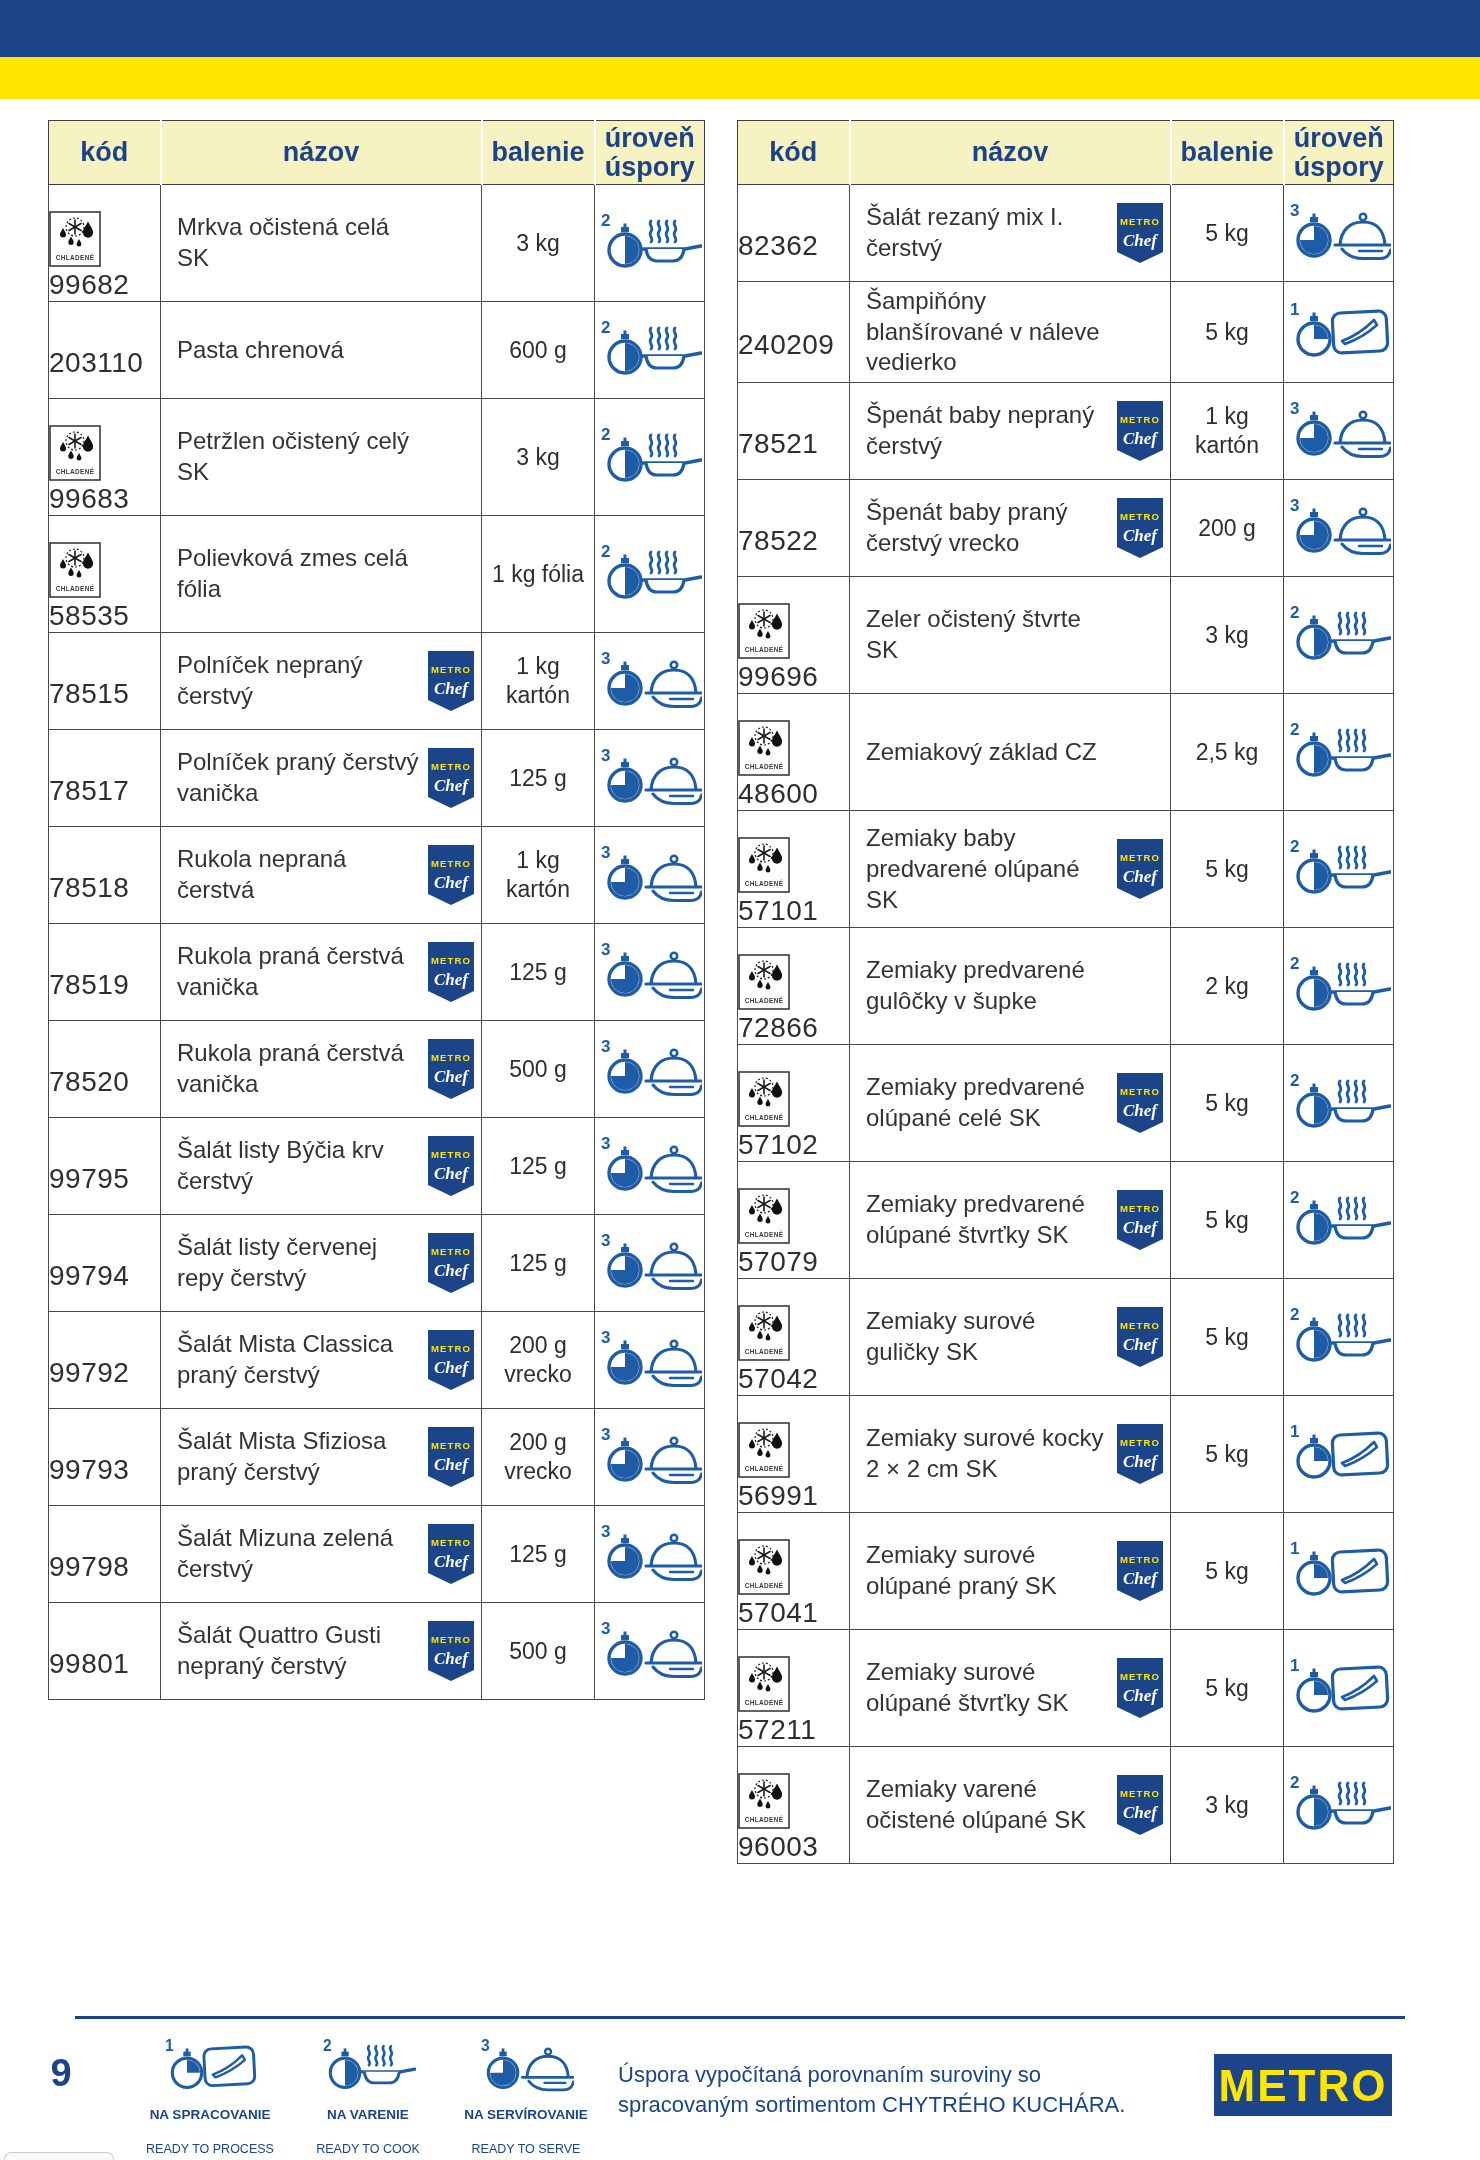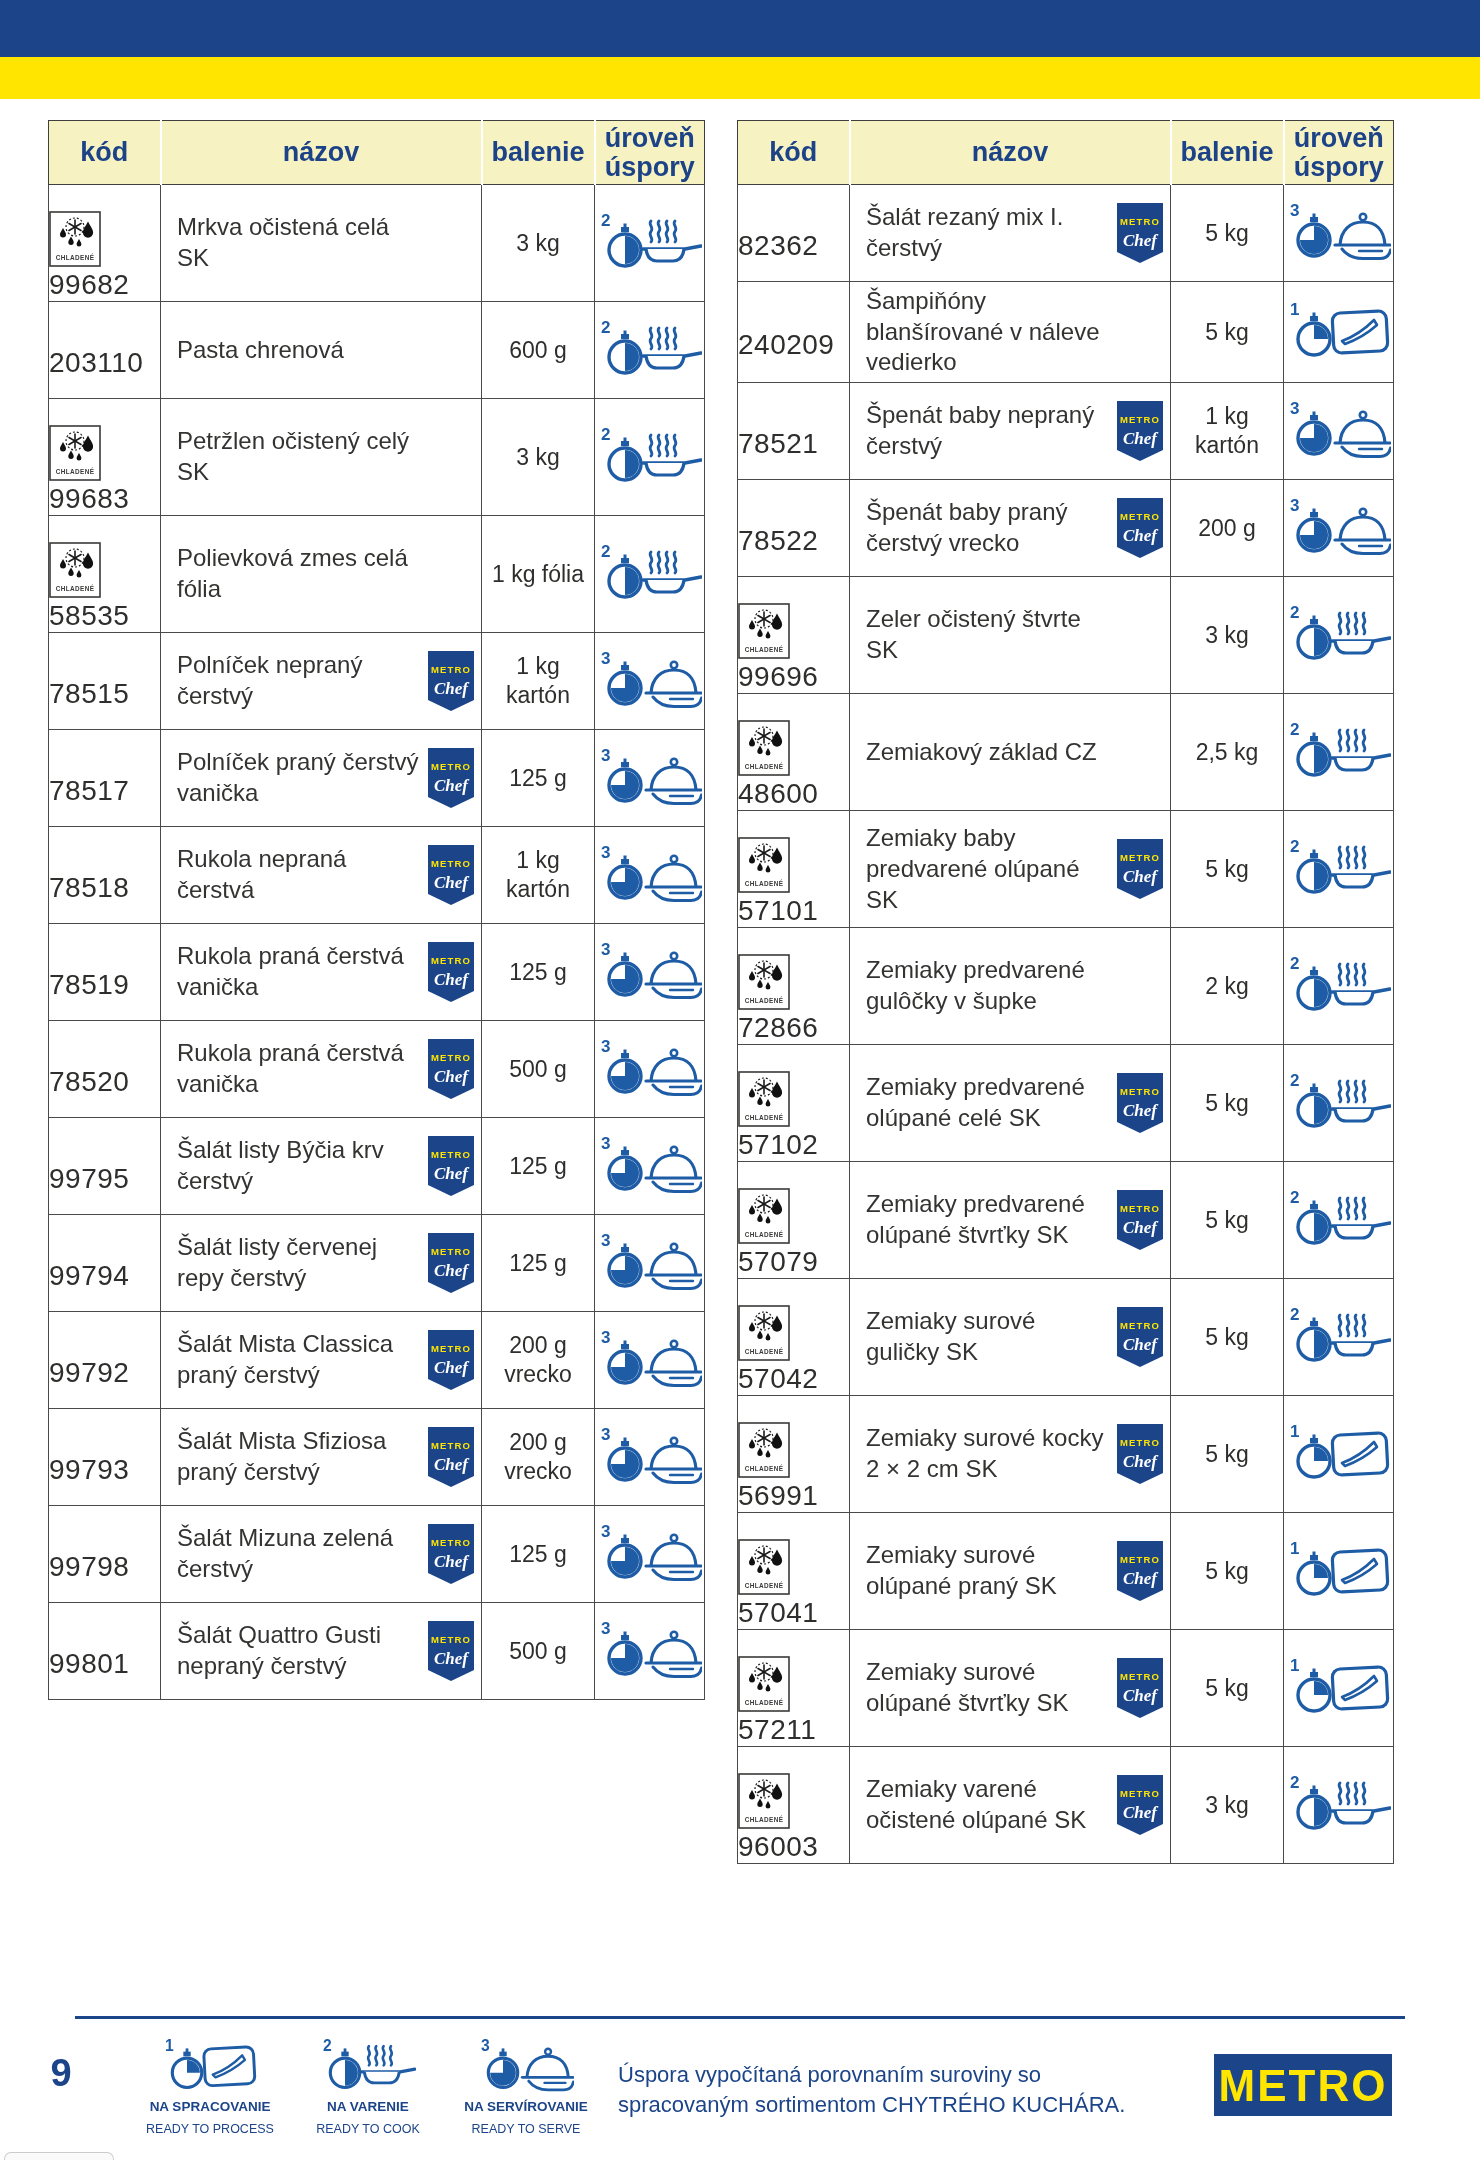--- a/index.html
+++ b/index.html
@@ -23,22 +23,22 @@
   .name-text{width:244px;padding:4px 0 4px 16px;font-size:24px;line-height:1.28;color:#333332;}
   .badge-slot{width:60px;display:flex;align-items:center;justify-content:center;}
   .pack-cell{text-align:center;font-size:23px;line-height:1.25;color:#2e2e2d;padding:2px;}
   .sav-cell{text-align:center;}
 
   .footer-rule{position:absolute;left:75px;top:2016px;width:1330px;height:3px;background:#1b4489;}
   .page-num{position:absolute;left:36px;top:2052px;width:50px;text-align:center;
             color:#1b4489;font-size:38px;font-weight:bold;}
   .legend{position:absolute;left:150px;top:2036px;display:flex;gap:38px;}
   .legend-item{display:flex;flex-direction:column;align-items:center;width:120px;}
-  .legend-label{margin-top:6px;font-size:13.5px;font-weight:bold;color:#1b4489;white-space:nowrap;}
-  .legend-sub{margin-top:8px;font-size:12.5px;color:#1b4489;white-space:nowrap;}
+  .legend-label{margin-top:14px;font-size:13.5px;font-weight:bold;color:#1b4489;white-space:nowrap;}
+  .legend-sub{margin-top:20px;font-size:12.5px;color:#1b4489;white-space:nowrap;}
   .footer-note{position:absolute;left:618px;top:2060px;color:#1b4489;font-size:22px;line-height:1.35;}
   .metro-logo{position:absolute;left:1214px;top:2054px;}
   .corner-artifact{position:absolute;left:4px;top:2152px;width:108px;height:10px;
             border:1.5px solid #cccccc;border-bottom:none;border-radius:7px 7px 0 0;background:#fafafa;}
 </style>
 </head>
 <body>
 
 <div class="page">
   <div class="topbar"></div>

